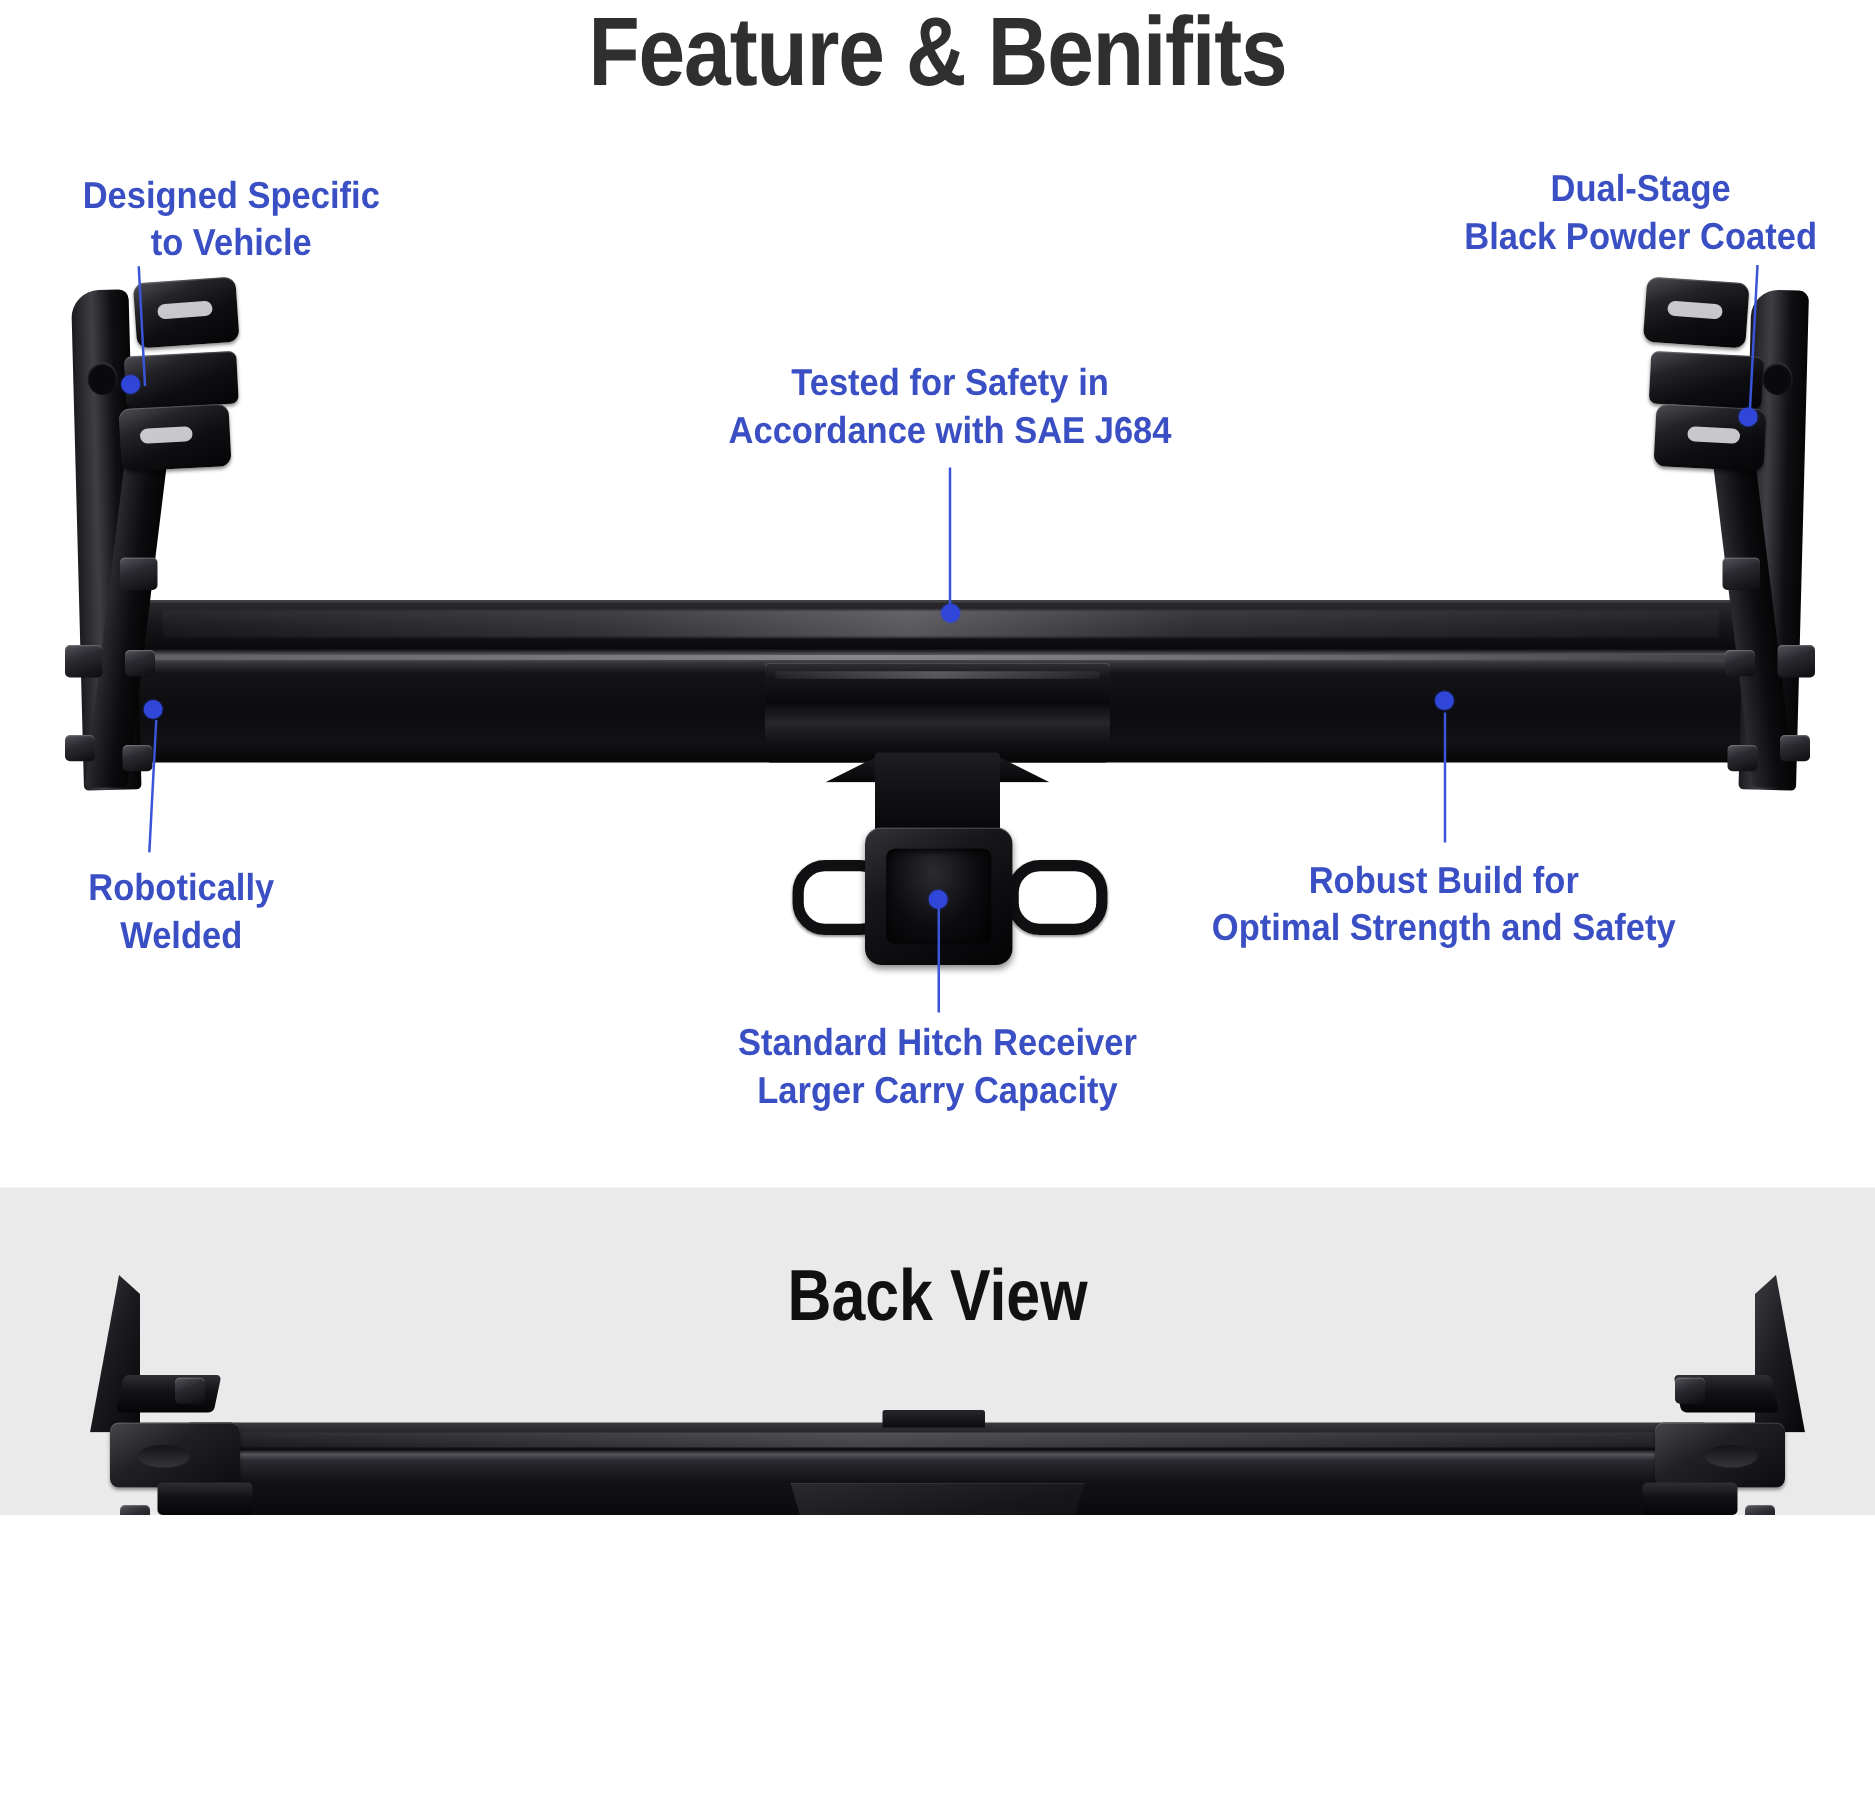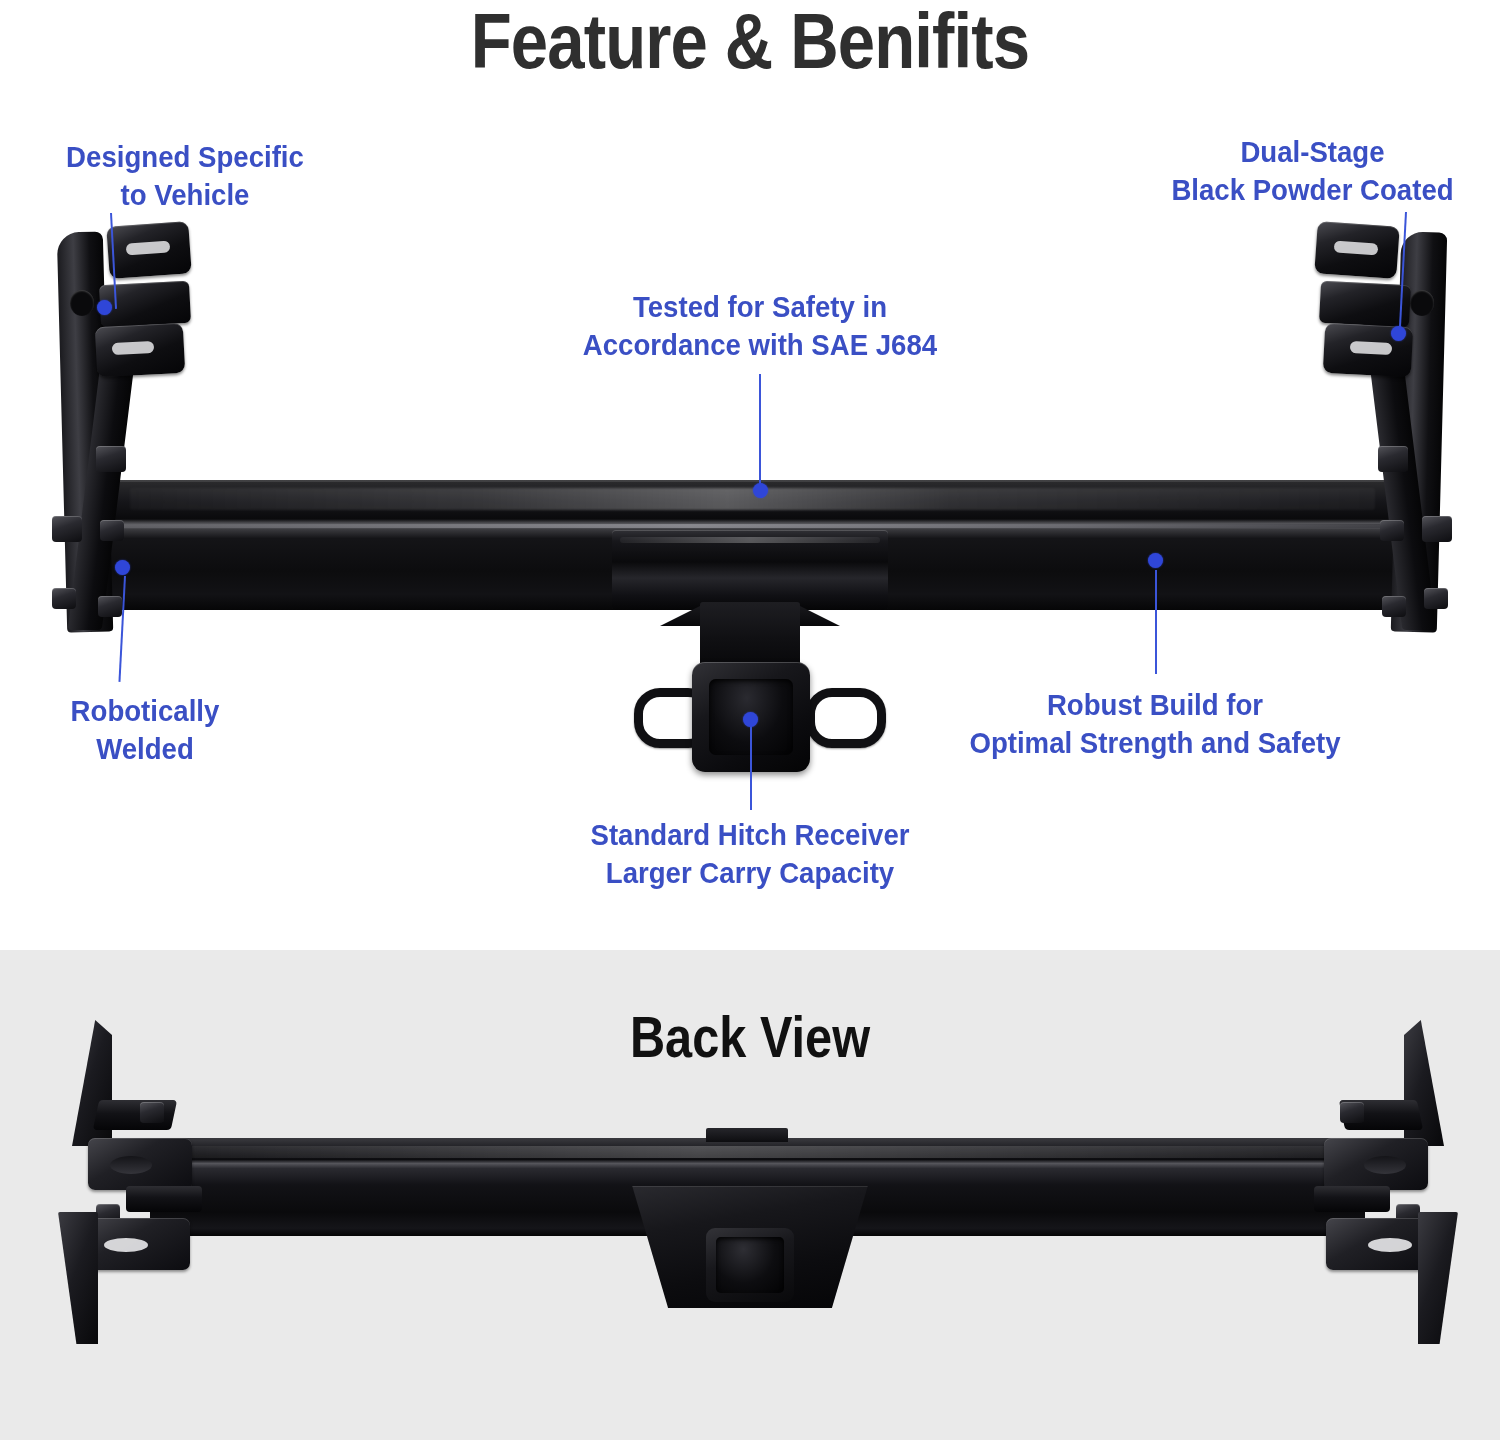--- a/index.html
+++ b/index.html
@@ -6,21 +6,21 @@
     margin: 0;
     padding: 0;
     background: #ffffff;
   }
   body {
     font-family: "Liberation Sans", sans-serif;
   }
   #page {
     position: relative;
     width: 1500px;
-    height: 1440px;
+    height: 1212px;
     overflow: hidden;
     background: #ffffff;
     text-decoration: underline;
   }
 
   
   .section-top {
     position: absolute;
     left: 0; top: 0;
     width: 1500px; height: 950px;

